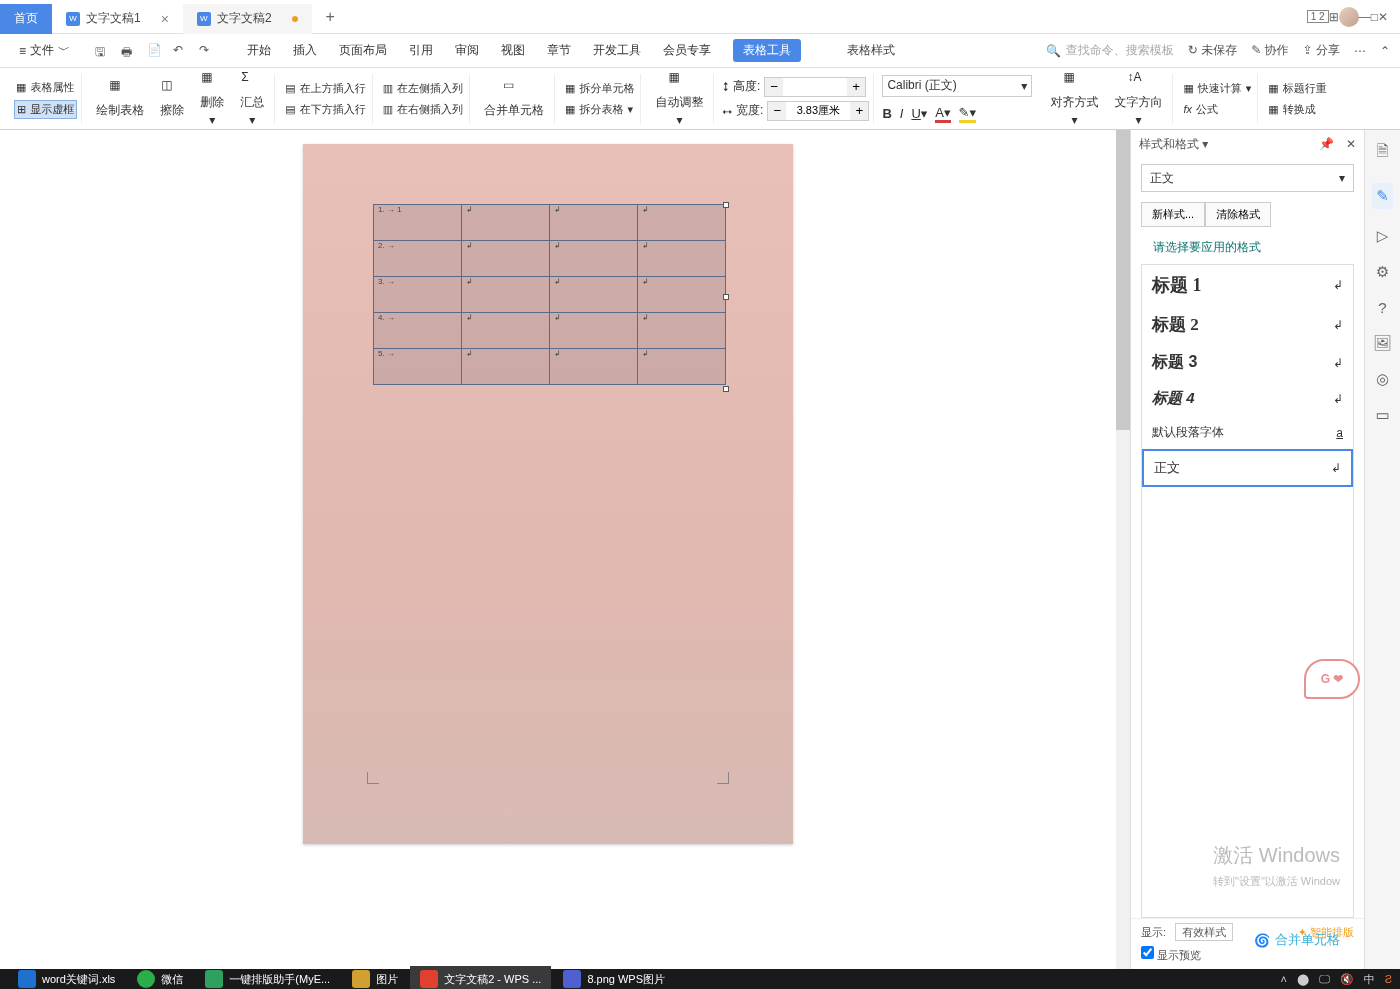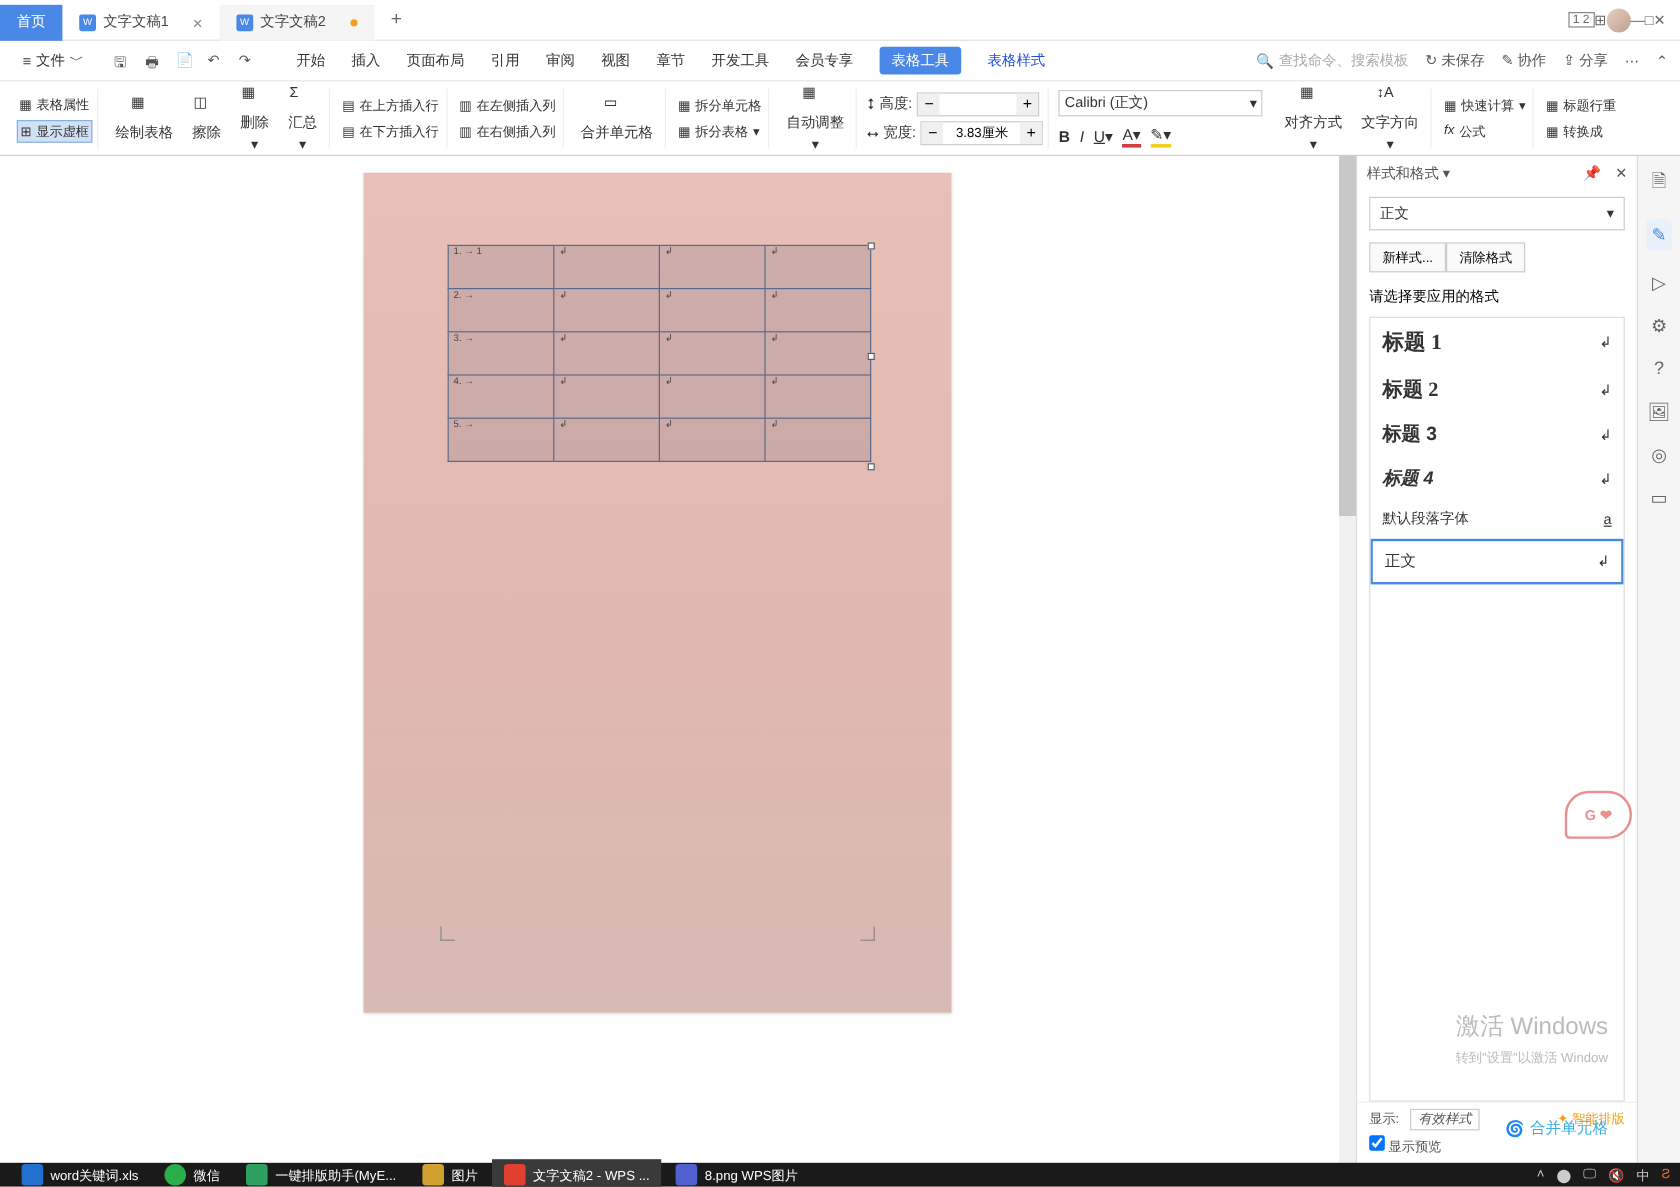--- a/index.html
+++ b/index.html
@@ -21,68 +21,68 @@
 
 
 .menubar { height: 34px; display: flex; align-items: center; padding: 0 10px; border-bottom: 1px solid #e0e0e0; }
 .menu-left { display: flex; align-items: center; gap: 8px; }
 .file-btn { display: flex; align-items: center; gap: 4px; padding: 3px 8px; border: 1px solid transparent; }
 .qat { display: flex; align-items: center; gap: 10px; margin-left: 8px; }
 .qat-icon { width: 16px; height: 16px; color: #555; cursor: pointer; }
 .menu-tabs { display: flex; align-items: center; gap: 22px; margin-left: 24px; }
 .menu-tab { color: #333; cursor: pointer; padding: 2px 0; }
 .menu-tab.active-tool { background: #4a88e8; color: #fff; padding: 3px 10px; border-radius: 3px; }
-.menu-tab.style-link { color: #1d4ed8; }
+.menu-tab.style-link { color: #404040; margin-left: 24px; }
 .menu-right { margin-left: auto; display: flex; align-items: center; gap: 14px; color: #555; }
 .search-box { display: flex; align-items: center; gap: 4px; color: #aaa; }
 
 
 .ribbon { height: 62px; background: #fff; border-bottom: 1px solid #d0d0d0; display: flex; align-items: center; padding: 0 10px; gap: 4px; overflow: hidden; }
 .ribbon-group { display: flex; flex-direction: column; gap: 4px; padding: 0 4px; border-right: 1px solid #eee; height: 50px; justify-content: center; }
 .ribbon-group.no-border { border-right: none; }
 .ribbon-btn { display: flex; align-items: center; gap: 4px; font-size: 11px; color: #333; cursor: pointer; padding: 1px 2px; white-space: nowrap; }
 .ribbon-btn.selected { background: #d0e0f5; border: 1px solid #8ab0e0; }
 .ribbon-big { display: flex; flex-direction: column; align-items: center; gap: 2px; cursor: pointer; padding: 2px 6px; }
 .ribbon-big .icon { width: 22px; height: 22px; }
 .dim-row { display: flex; align-items: center; gap: 4px; }
 .dim-box { display: flex; align-items: center; border: 1px solid #ccc; height: 20px; }
 .dim-box input { border: none; width: 64px; text-align: center; font-size: 11px; outline: none; }
 .dim-box button { width: 18px; height: 18px; border: none; background: #f0f0f0; cursor: pointer; }
-.font-select { border: 1px solid #ccc; height: 22px; width: 170px; padding: 0 4px; display: flex; align-items: center; justify-content: space-between; }
+.font-select { border: 1px solid #ccc; height: 22px; width: 150px; padding: 0 4px; display: flex; align-items: center; justify-content: space-between; }
 .fmt-row { display: flex; align-items: center; gap: 8px; margin-top: 4px; }
 .fmt-row span { cursor: pointer; font-size: 13px; }
 
 
 .content-area { position: absolute; top: 130px; left: 0; right: 304px; bottom: 20px; background: #fff; overflow: auto; }
 .page { width: 490px; height: 700px; background: linear-gradient(180deg, #e8c0b8 0%, #e0b8b0 60%, #d8bab5 100%); margin: 14px auto; position: relative; box-shadow: 0 1px 3px rgba(0,0,0,0.2); }
 .doc-table { position: absolute; top: 60px; left: 70px; border-collapse: collapse; }
 .doc-table td { border: 1px solid #5a6a8a; width: 88px; height: 36px; background: rgba(150,130,140,0.3); vertical-align: top; padding: 0 4px; font-size: 8px; color: #444; }
 .page-corners { position: absolute; width: 12px; height: 12px; border: 1px solid #888; }
 .pc-bl { bottom: 60px; left: 64px; border-top: none; border-right: none; }
 .pc-br { bottom: 60px; right: 64px; border-top: none; border-left: none; }
 .select-marker { position: absolute; width: 6px; height: 6px; background: #fff; border: 1px solid #555; }
 
 
 .right-panel { position: absolute; top: 130px; right: 36px; bottom: 20px; width: 234px; background: #fff; border-left: 1px solid #ddd; display: flex; flex-direction: column; }
 .panel-head { height: 28px; display: flex; align-items: center; padding: 0 8px; justify-content: space-between; color: #555; }
 .style-select { border: 1px solid #ccc; margin: 6px 10px; height: 28px; display: flex; align-items: center; justify-content: space-between; padding: 0 8px; }
 .panel-btns { display: flex; padding: 4px 10px; }
 .panel-btns button { border: 1px solid #ccc; background: #fafafa; padding: 4px 10px; font-size: 11px; cursor: pointer; }
-.panel-label { padding: 8px 10px; color: #000000; }
+.panel-label { padding: 8px 22px; color: #0f766e; }
 .style-list { border: 1px solid #ddd; margin: 0 10px; flex: 1; overflow: auto; }
 .style-item { padding: 8px 10px; display: flex; justify-content: space-between; align-items: center; cursor: pointer; }
 .style-item.selected { border: 2px solid #4a88e8; }
 .style-item .name1 { font-size: 18px; font-weight: bold; font-family: SimSun; }
 .style-item .name2 { font-size: 17px; font-weight: bold; font-family: Liberation Serif, serif; }
 .style-item .name3 { font-size: 16px; font-weight: bold; }
 .style-item .name4 { font-size: 15px; font-weight: bold; font-style: italic; }
 .style-item .name5 { font-size: 12px; }
 .style-item .name6 { font-size: 13px; }
 .panel-foot { padding: 6px 10px; display: flex; flex-direction:column; gap:6px; font-size: 11px; color: #555; border-top: 1px solid #eee; }
-.inline-select { border: 1px solid #ccc; padding: 2px 6px; margin-left: 6px; font-style: italic; }
+.inline-select { border: 1px solid #ccc; padding: 2px 6px; margin-left: 6px; }
 .watermark { position: absolute; right: 60px; bottom: 120px; color: #bbb; font-size: 20px; pointer-events:none;}
 .watermark-sub { position: absolute; right: 60px; bottom: 100px; color: #bbb; font-size: 11px; pointer-events:none;}
 
 
 .side-strip { position: absolute; top: 130px; right: 0; bottom: 20px; width: 36px; background: #f5f5f5; border-left: 1px solid #ddd; display: flex; flex-direction: column; align-items: center; padding-top: 10px; gap: 18px; }
 .side-strip span { color: #666; cursor: pointer; font-size: 15px; }
 .side-strip span.active { color: #4a88e8; background: #e8f0fa; padding: 4px; border-radius: 3px; }
 
 
 .doc-scroll { position: absolute; top: 130px; right: 270px; bottom: 20px; width: 14px; background: #f0f0f0; }

